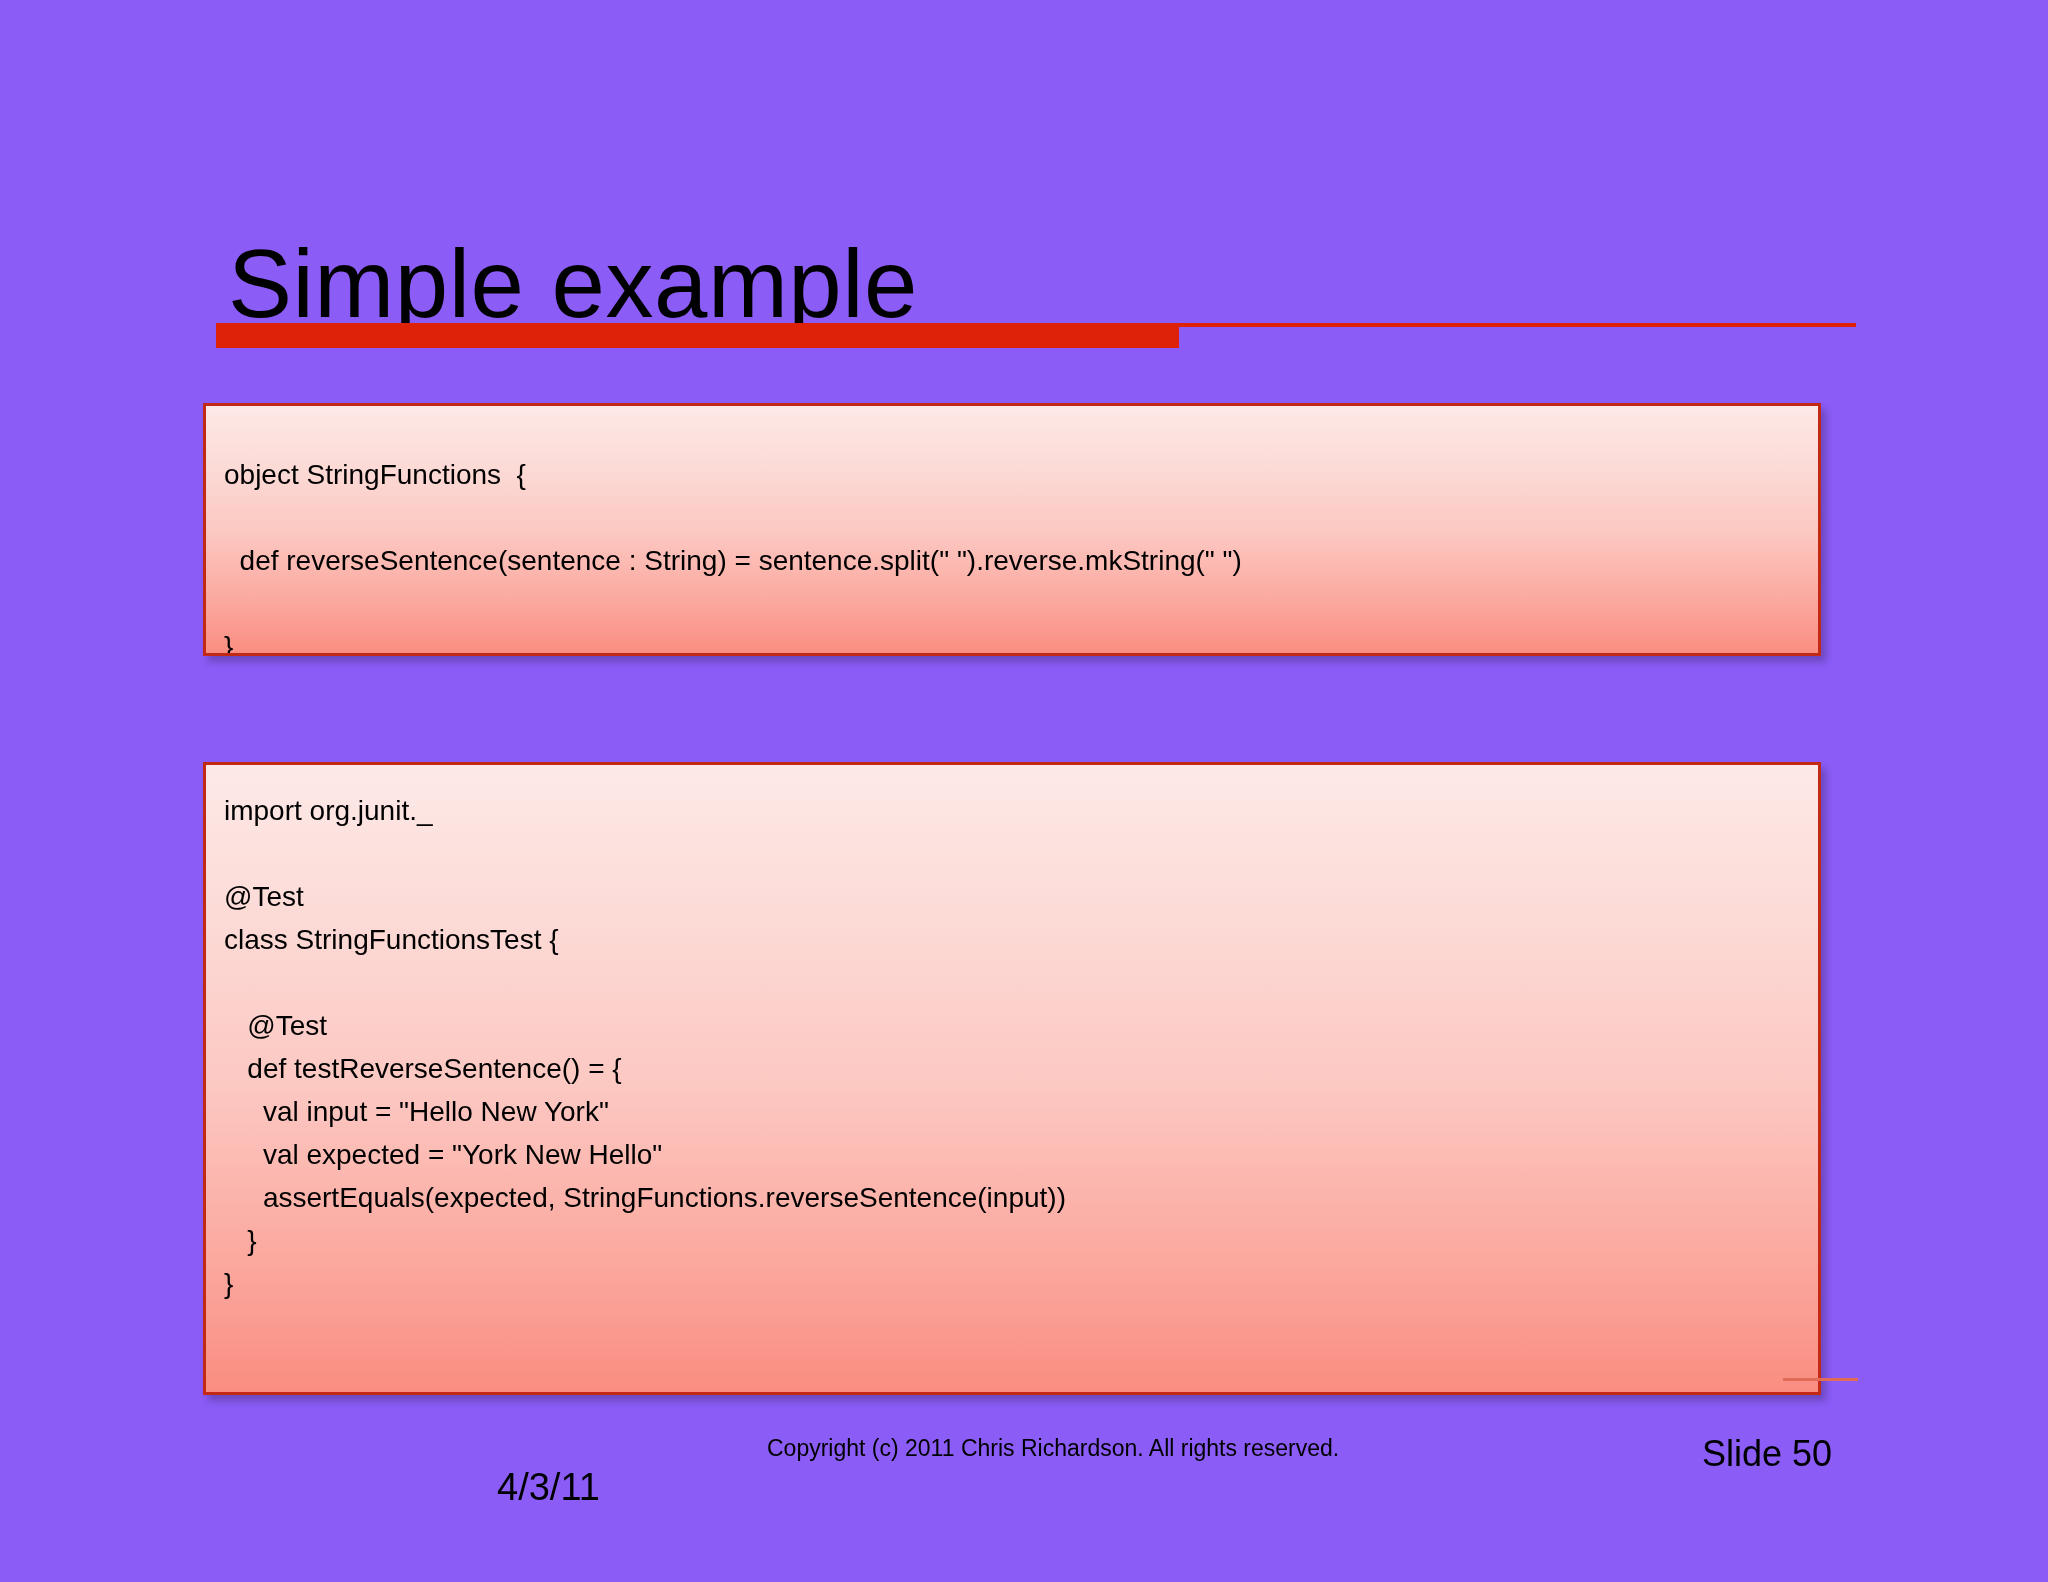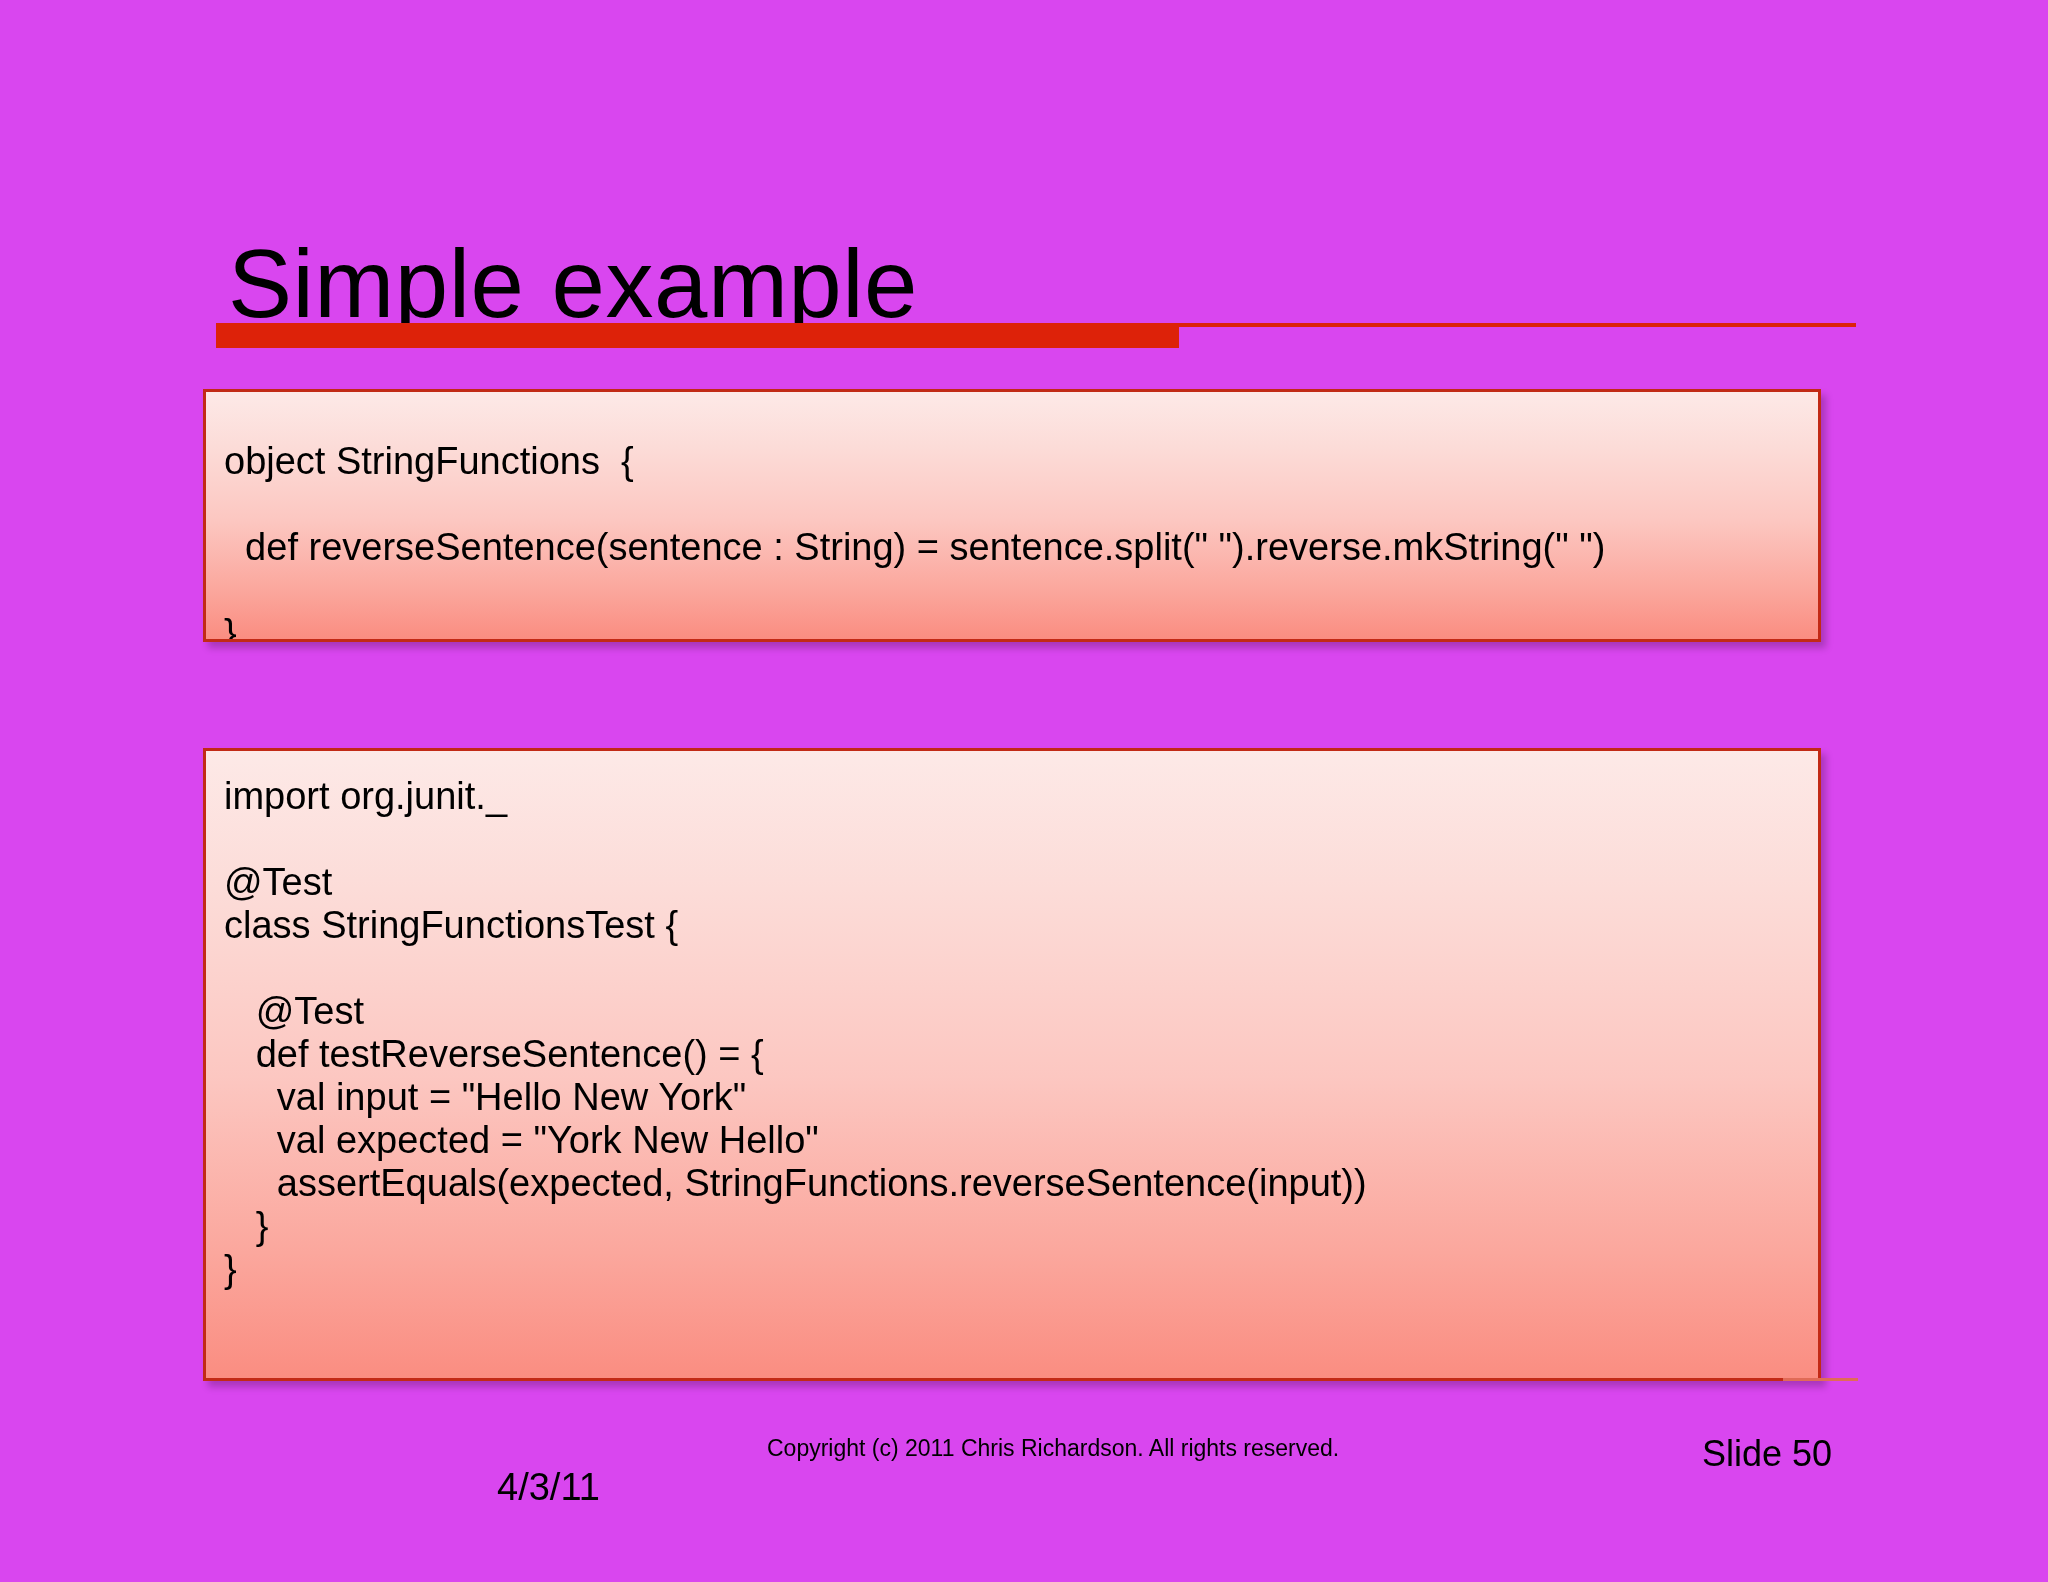--- a/index.html
+++ b/index.html
@@ -7,21 +7,21 @@
     padding: 0;
     background: #ffffff;
   }
   body {
     font-family: "Liberation Sans", sans-serif;
   }
   #slide {
     position: relative;
     width: 2048px;
     height: 1582px;
-    background: #d946ef;
+    background: #8b5cf6;
     overflow: hidden;
   }
 
   
   #slide-title {
     position: absolute;
     left: 228px;
     top: 172px;
     font-size: 96px;
     line-height: 1.0;
@@ -50,22 +50,23 @@
   }
 
   
   .code-box {
     position: absolute;
     box-sizing: border-box;
     border: 3px solid #c22a16;
     background: linear-gradient(to bottom, #fde9e7 0%, #fcdcd8 22%, #fcc7c1 52%, #fba79d 80%, #fa8d81 100%);
     box-shadow: 5px 6px 7px rgba(0,0,0,0.22);
     color: #000000;
-    font-size: 38px;
+    font-size: 28px;
     overflow: hidden;
+    margin-top: 14px;
   }
   .code-line {
     white-space: pre;
     line-height: 43px;
     height: 43px;
   }
 
   #code-box-1 {
     left: 203px;
     top: 389px;

